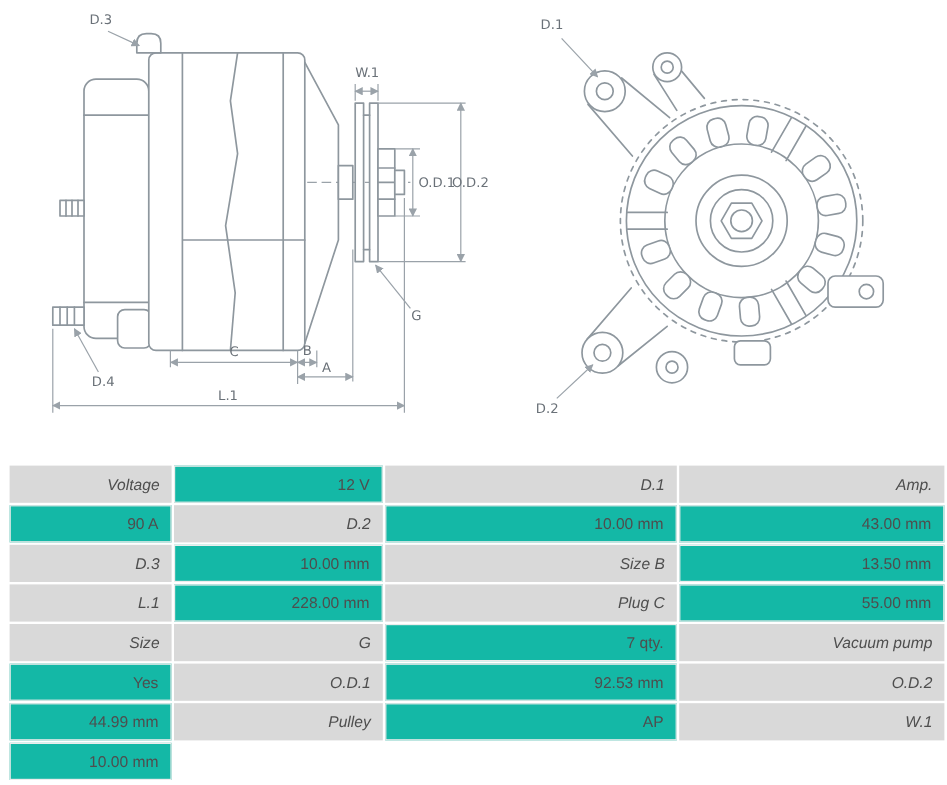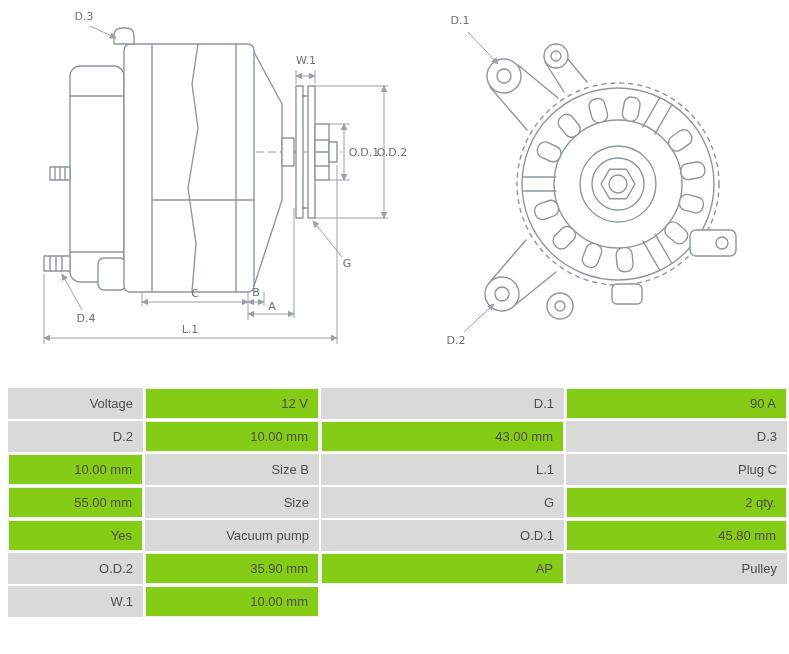--- a/index.html
+++ b/index.html
@@ -28,22 +28,22 @@
   }
   .cell {
     height: 31px;
     line-height: 31px;
     font-size: 13px;
     color: var(--table-text, #4e4e4e);
     text-align: right;
     padding-right: 10px;
     white-space: nowrap;
   }
-  .cell.label { background: var(--table-label-bg, #d9d9d9); }
-  .cell.value { background: #84cc16; border: 1px solid var(--table-value-border, #ececec); line-height: 29px; }
+  .cell.label { background: var(--table-label-bg, #d9d9d9); font-style: italic; }
+  .cell.value { background: #14b8a6; border: 1px solid var(--table-value-border, #ececec); line-height: 29px; }
 </style>
 </head>
 <body>
 
 <div class="drawing-area">
 <svg width="789" height="388" viewBox="0 0 789 388">
   <defs>
     <marker id="arw" viewBox="0 0 10 10" refX="9" refY="5" markerWidth="7" markerHeight="7" orient="auto-start-reverse">
       <path d="M0 0 L10 5 L0 10 z" fill="#9aa2a9"></path>
     </marker>
@@ -177,42 +177,45 @@
     <text class="dimtxt" x="456" y="344">D.2</text>
   </g>
 </svg>
 </div>
 
 <div class="spec-table">
   <div class="cell label">Voltage</div>
   <div class="cell value">12 V</div>
   <div class="cell label">D.1</div>
 
+  <div class="cell label">Amp.</div>
   <div class="cell value">90 A</div>
   <div class="cell label">D.2</div>
   <div class="cell value">10.00 mm</div>
 
   <div class="cell value">43.00 mm</div>
   <div class="cell label">D.3</div>
   <div class="cell value">10.00 mm</div>
 
   <div class="cell label">Size B</div>
+  <div class="cell value">13.50 mm</div>
   <div class="cell label">L.1</div>
+  <div class="cell value">228.00 mm</div>
 
   <div class="cell label">Plug C</div>
   <div class="cell value">55.00 mm</div>
   <div class="cell label">Size</div>
 
   <div class="cell label">G</div>
-  <div class="cell value">2 qty.</div>
+  <div class="cell value">7 qty.</div>
+  <div class="cell label">Vacuum pump</div>
   <div class="cell value">Yes</div>
-  <div class="cell label">Vacuum pump</div>
 
   <div class="cell label">O.D.1</div>
-  <div class="cell value">45.80 mm</div>
+  <div class="cell value">92.53 mm</div>
   <div class="cell label">O.D.2</div>
-  <div class="cell value">35.90 mm</div>
-
+  <div class="cell value">44.99 mm</div>
+
+  <div class="cell label">Pulley</div>
   <div class="cell value">AP</div>
-  <div class="cell label">Pulley</div>
   <div class="cell label">W.1</div>
   <div class="cell value">10.00 mm</div>
 </div>
 
 </body></html>

